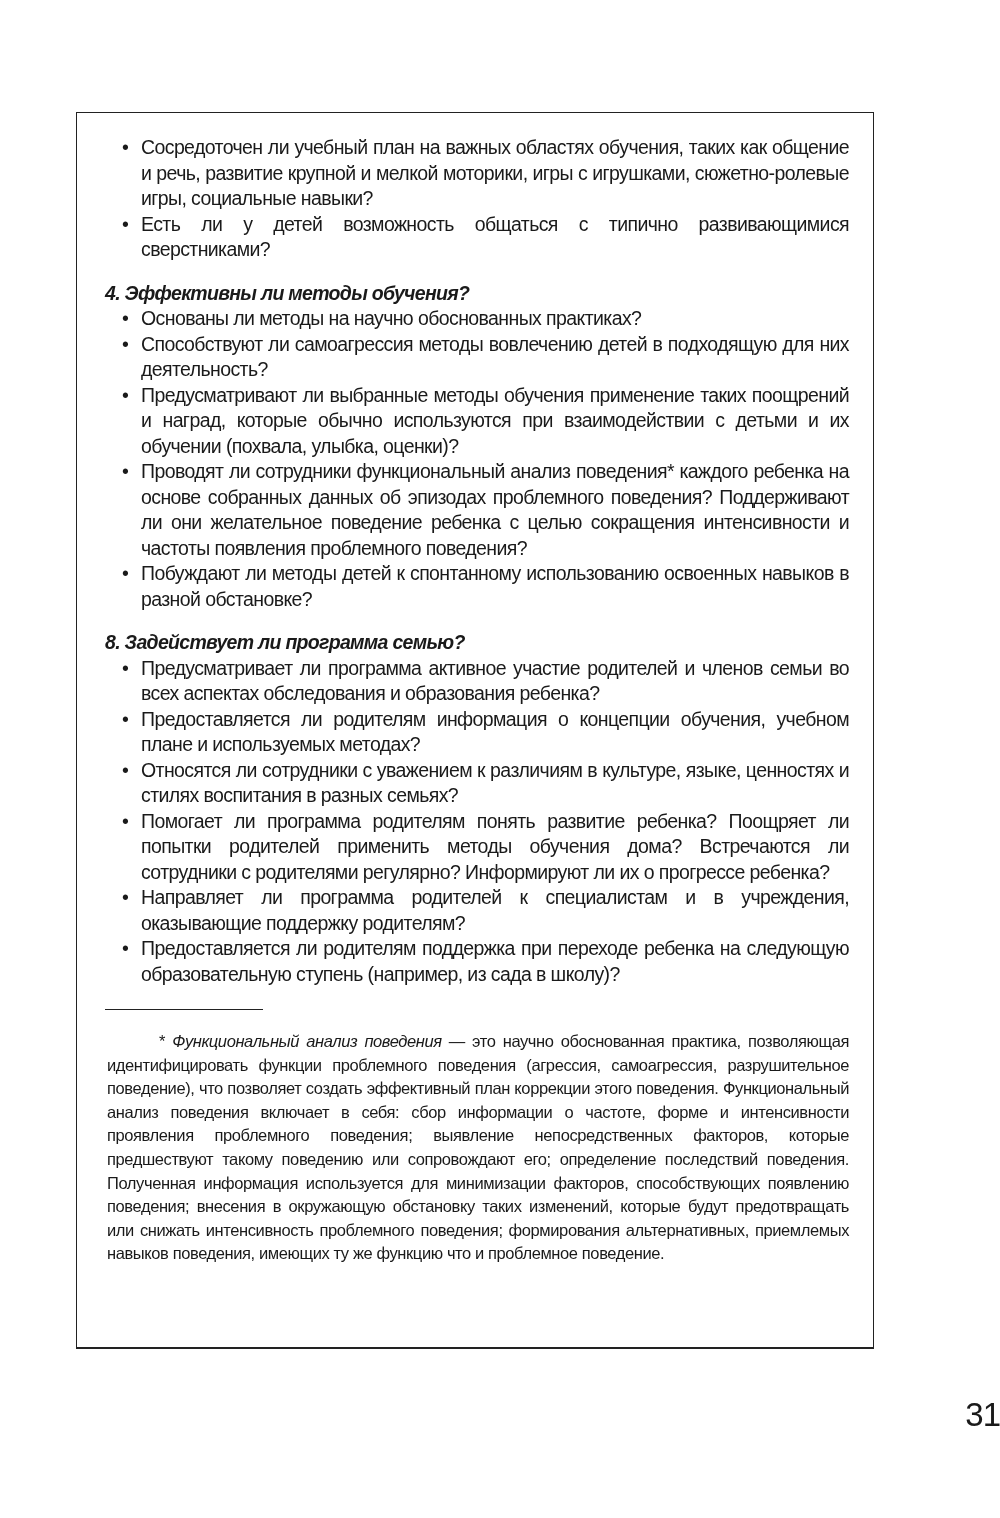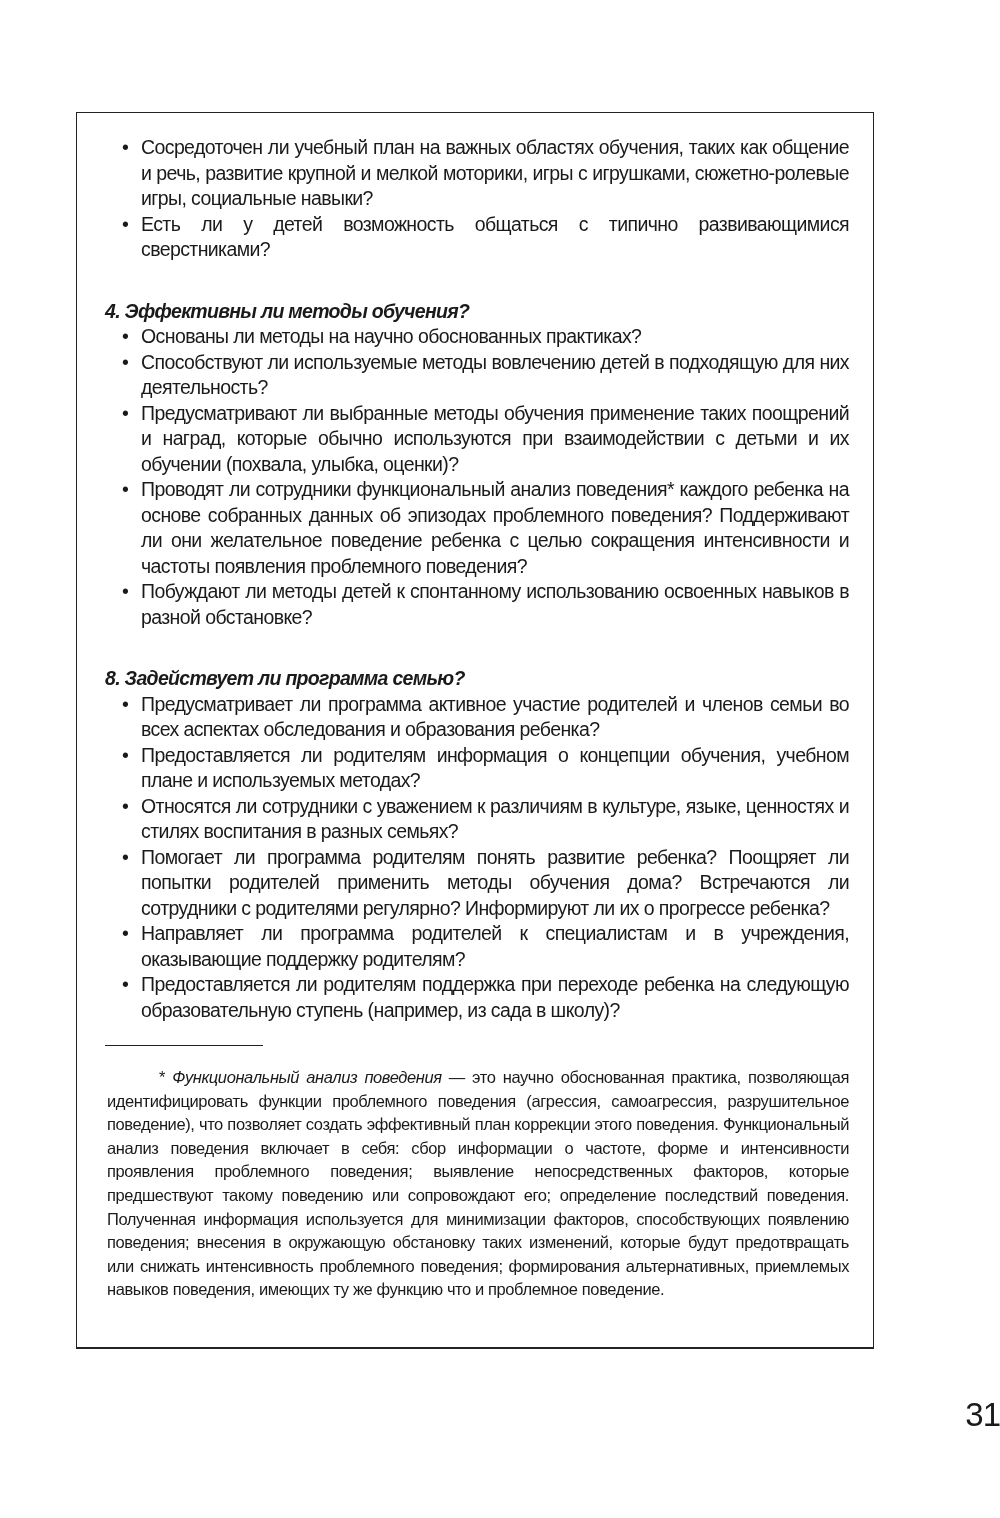--- a/index.html
+++ b/index.html
@@ -6,21 +6,21 @@
   body { width: 1000px; height: 1518px; position: relative; overflow: hidden;
          font-family: "Liberation Sans", sans-serif; color: #1a1a1a; }
   .box { position: absolute; left: 76px; top: 112px; width: 798px; height: 1237px;
          border: 1.5px solid #222; border-bottom-width: 2.5px; box-sizing: border-box; }
   .content { position: absolute; left: 28px; top: 22px; width: 744px; }
   ul { list-style: none; margin: 0; padding: 0; }
   li.item { position: relative; padding-left: 36px; font-size: 19.5px; line-height: 25.5px;
             text-align: justify; letter-spacing: -0.6px; word-spacing: 0px; }
   li.item::before { content: "•"; position: absolute; left: 17px; top: 0; }
   .heading { font-size: 19.5px; line-height: 25.5px; font-weight: bold; font-style: italic;
-             letter-spacing: -0.7px; margin-top: 36px; }
+             letter-spacing: -0.7px; margin-top: 18px; }
   .footnote-rule { width: 158px; height: 0; border-top: 1.3px solid #222; margin-top: 22px; }
   .footnote { font-size: 16.5px; line-height: 23.6px; text-align: justify; text-indent: 52px;
               letter-spacing: -0.4px; margin-top: 20px; margin-left: 2px; }
   .footnote .term { font-style: italic; }
   .page-number { position: absolute; left: 0; width: 1000px; top: 1396px; text-align: right;
                  font-size: 33px; letter-spacing: -1px; }
 </style>
 </head>
 <body>
 
@@ -28,21 +28,21 @@
   <div class="content">
 
     <ul>
       <li class="item">Сосредоточен ли учебный план на важных областях обучения, таких как общение и речь, развитие крупной и мелкой моторики, игры с игрушками, сюжетно-ролевые игры, социальные навыки?</li>
       <li class="item">Есть ли у детей возможность общаться с типично развивающимися сверстниками?</li>
     </ul>
 
     <div class="heading">4. Эффективны ли методы обучения?</div>
     <ul>
       <li class="item">Основаны ли методы на научно обоснованных практиках?</li>
-      <li class="item">Способствуют ли используемые методы вовлечению детей в подходящую для них деятельность?</li>
+      <li class="item">Способствуют ли самоагрессия методы вовлечению детей в подходящую для них деятельность?</li>
       <li class="item">Предусматривают ли выбранные методы обучения применение таких поощрений и наград, которые обычно используются при взаимодействии с детьми и их обучении (похвала, улыбка, оценки)?</li>
       <li class="item">Проводят ли сотрудники функциональный анализ поведения* каждого ребенка на основе собранных данных об эпизодах проблемного поведения? Поддерживают ли они желательное поведение ребенка с целью сокращения интенсивности и частоты появления проблемного поведения?</li>
       <li class="item">Побуждают ли методы детей к спонтанному использованию освоенных навыков в разной обстановке?</li>
     </ul>
 
     <div class="heading">8. Задействует ли программа семью?</div>
     <ul>
       <li class="item">Предусматривает ли программа активное участие родителей и членов семьи во всех аспектах обследования и образования ребенка?</li>
       <li class="item">Предоставляется ли родителям информация о концепции обучения, учебном плане и используемых методах?</li>
       <li class="item">Относятся ли сотрудники с уважением к различиям в культуре, языке, ценностях и стилях воспитания в разных семьях?</li>

